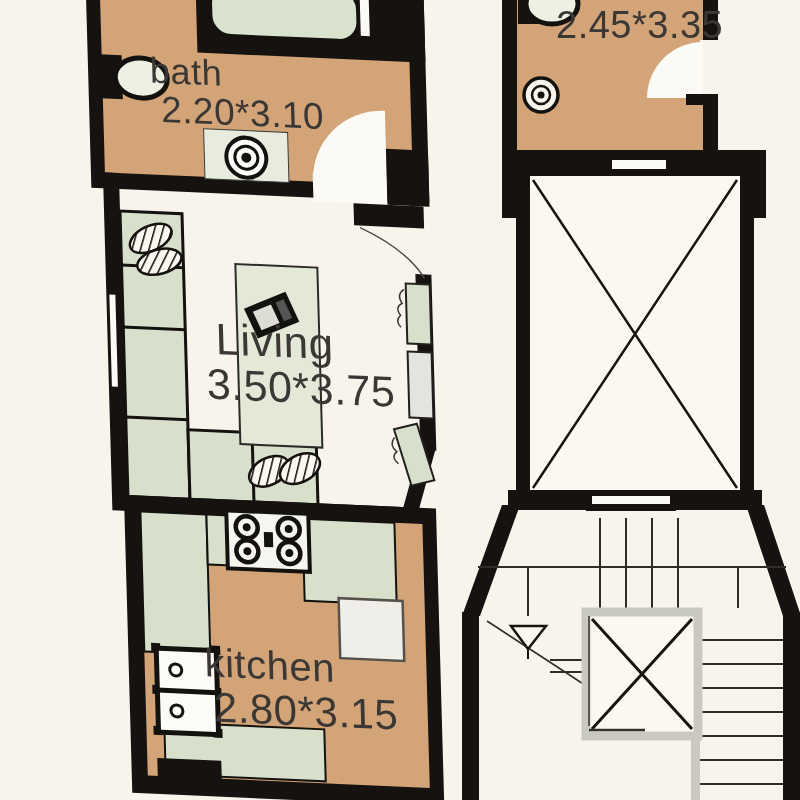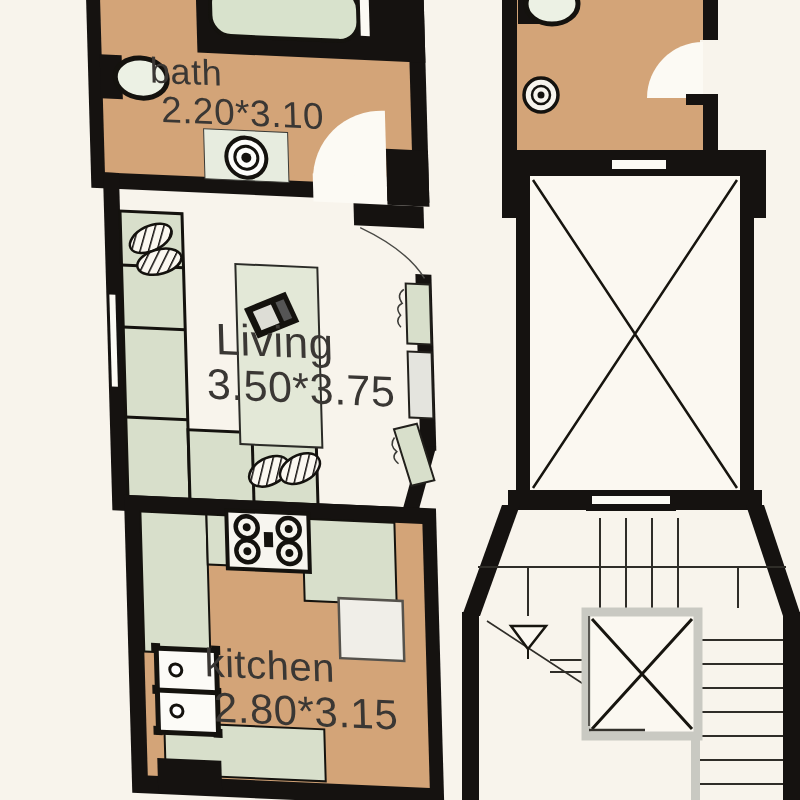--- a/index.html
+++ b/index.html
@@ -198,14 +198,15 @@
 <div class="labels">
   <div class="left-skew">
     <div class="lbl lbl-bath-l">bath</div>
     <div class="lbl lbl-bath-l-dim">2.20*3.10</div>
     <div class="lbl lbl-living">Living</div>
     <div class="lbl lbl-living-dim">3.50*3.75</div>
     <div class="lbl lbl-kitchen">kitchen</div>
     <div class="lbl lbl-kitchen-dim">2.80*3.15</div>
   </div>
   <div class="lbl lbl-bath-r">bath</div>
+  <div class="lbl lbl-bath-r-dim">2.45*3.35</div>
 </div>
 </div>
 
 </body></html>

